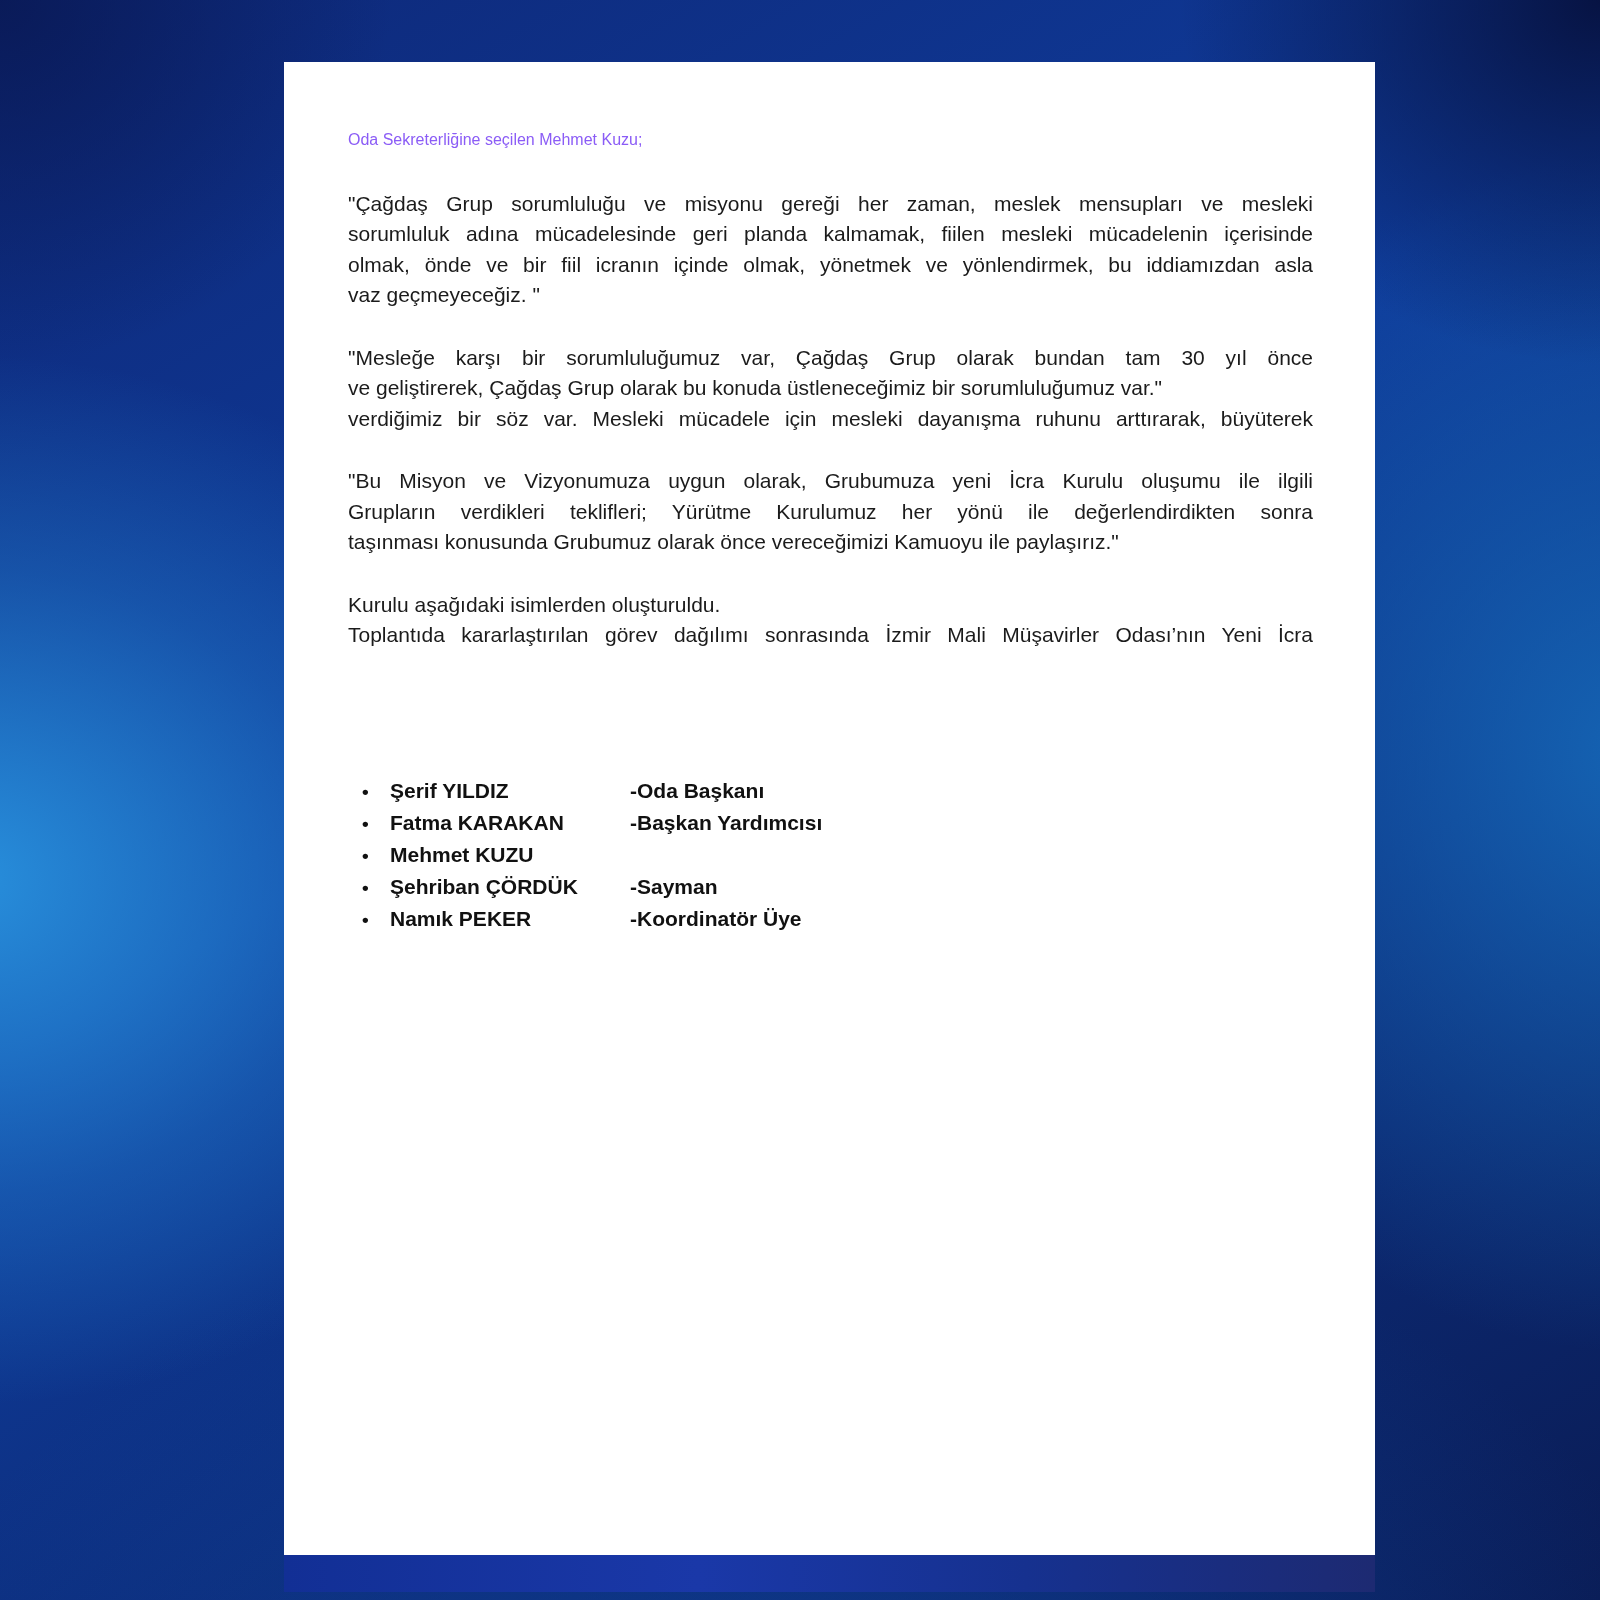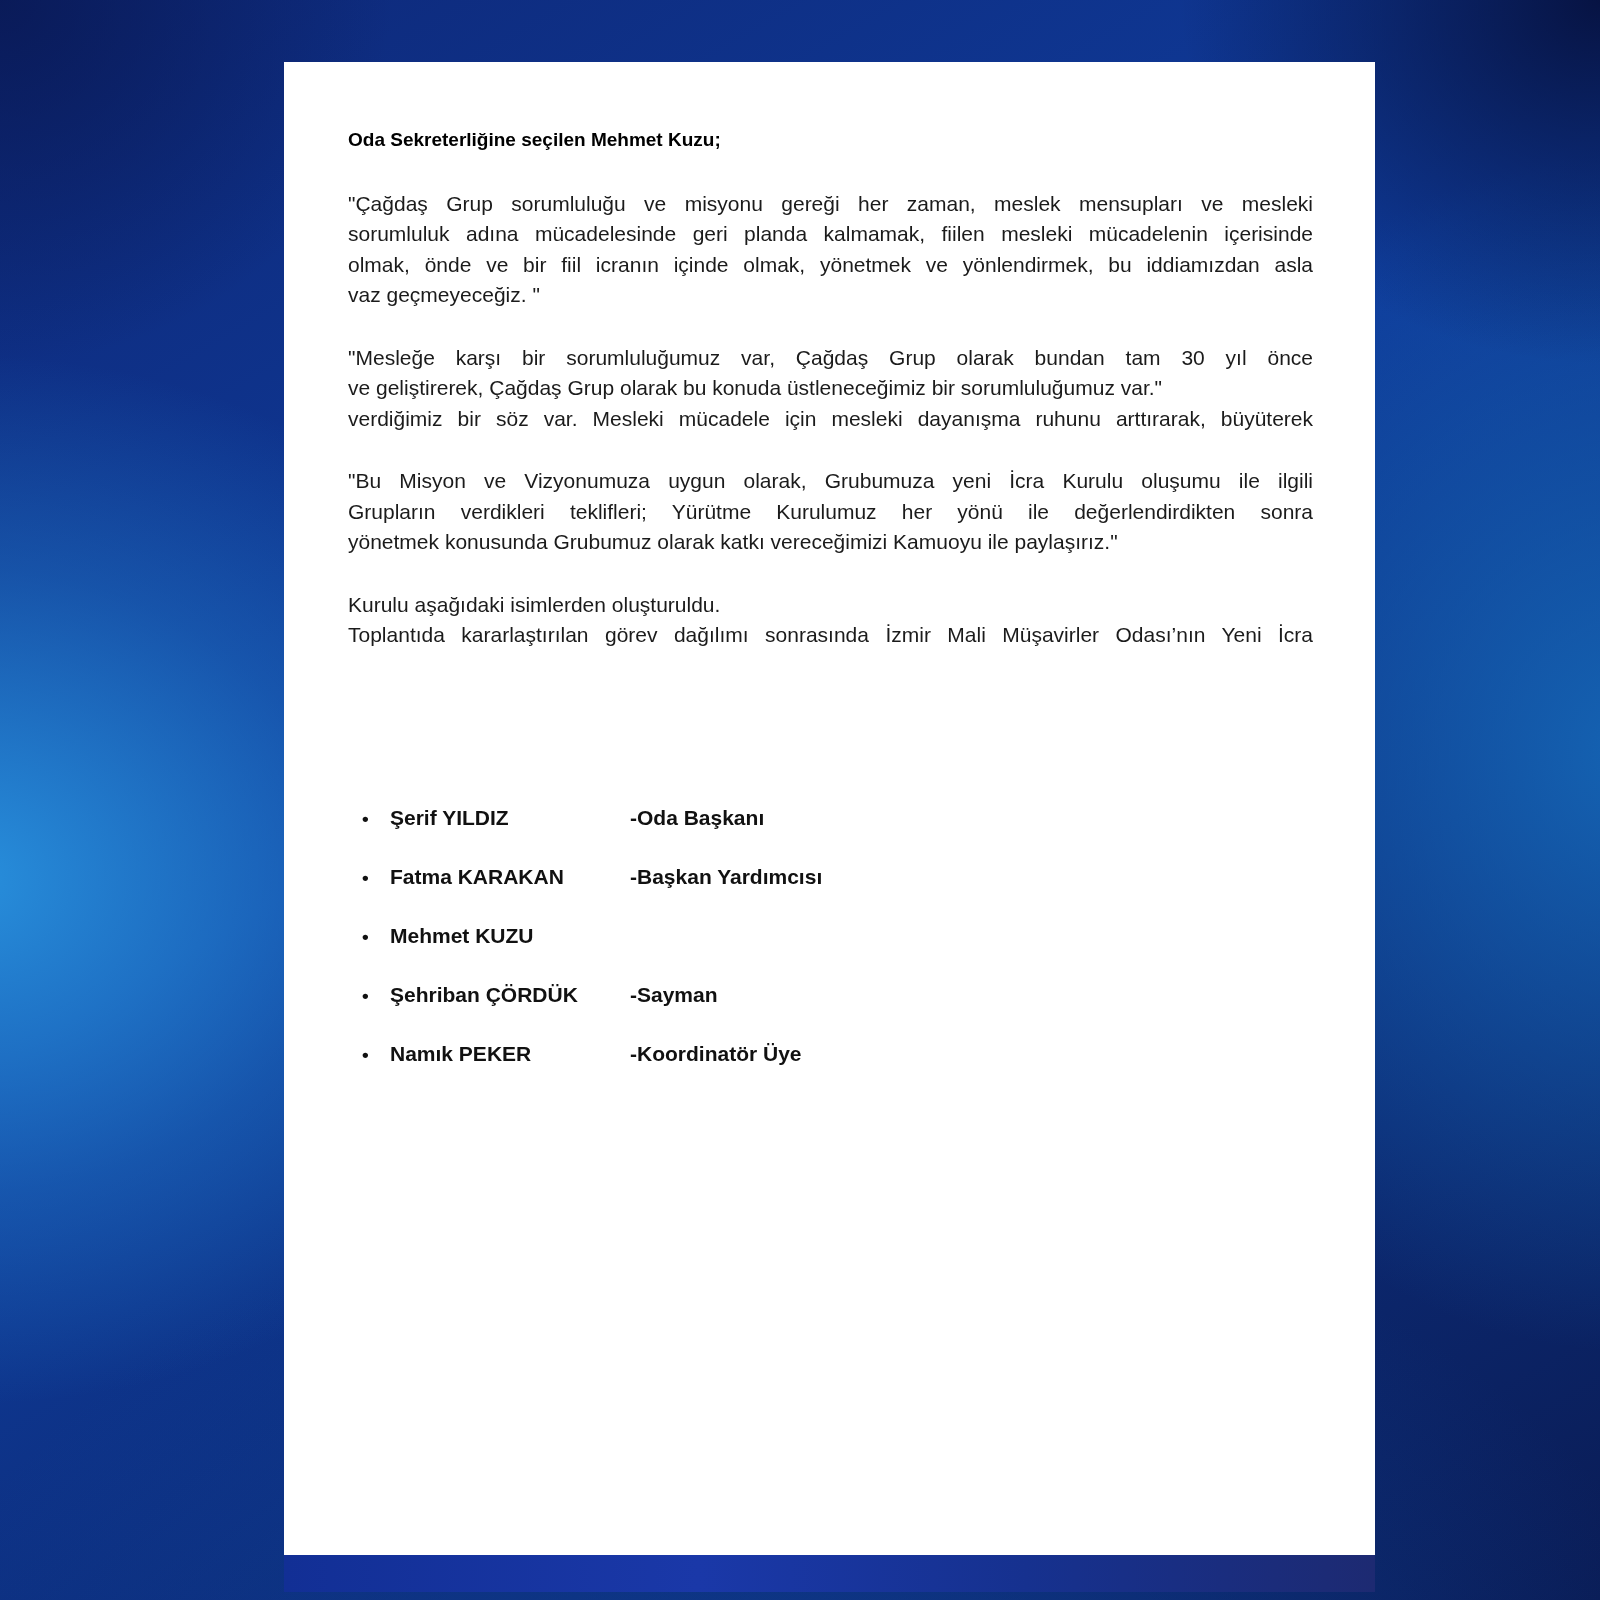--- a/index.html
+++ b/index.html
@@ -26,24 +26,24 @@
     left: 284px;
     top: 62px;
     width: 1091px;
     height: 1493px;
     background: #ffffff;
     box-sizing: border-box;
     padding: 63px 62px 0 64px;
     color: #1b1b1b;
   }
   .doc-title {
-    font-size: 19px;
+    font-size: 16px;
     line-height: 30.5px;
-    font-weight: bold;
-    color: #000000;
+    font-weight: normal;
+    color: #8b5cf6;
     margin: 0 0 33px 0;
   }
   .para {
     font-size: 21px;
     line-height: 30.5px;
     margin: 0;
     color: #1b1b1b;
   }
   .para + .para { margin-top: 32px; }
   .line {
@@ -67,21 +67,20 @@
     color: #111111;
   }
   .bullet {
     width: 28px;
     flex: 0 0 28px;
     font-size: 19px;
   }
   .board-name {
     width: 240px;
     flex: 0 0 240px;
-    margin-top: 27px;
   }
   .board-role {
     flex: 1 1 auto;
   }
   .page-footer-band {
     position: absolute;
     left: 284px;
     top: 1555px;
     width: 1091px;
     height: 37px;
@@ -104,21 +103,21 @@
 
   <p class="para">
     <span class="line" style="display:block">"Mesleğe karşı bir sorumluluğumuz var, Çağdaş Grup olarak bundan tam 30 yıl önce</span>
     <span class="line last" style="display:block">ve geliştirerek, Çağdaş Grup olarak bu konuda üstleneceğimiz bir sorumluluğumuz var."</span>
     <span class="line" style="display:block">verdiğimiz bir söz var. Mesleki mücadele için mesleki dayanışma ruhunu arttırarak, büyüterek</span>
   </p>
 
   <p class="para">
     <span class="line" style="display:block">"Bu Misyon ve Vizyonumuza uygun olarak, Grubumuza yeni İcra Kurulu oluşumu ile ilgili</span>
     <span class="line" style="display:block">Grupların verdikleri teklifleri; Yürütme Kurulumuz her yönü ile değerlendirdikten sonra</span>
-    <span class="line last" style="display:block">yönetmek konusunda Grubumuz olarak katkı vereceğimizi Kamuoyu ile paylaşırız."</span>
+    <span class="line last" style="display:block">taşınması konusunda Grubumuz olarak önce vereceğimizi Kamuoyu ile paylaşırız."</span>
   </p>
 
   <p class="para">
     <span class="line last" style="display:block">Kurulu aşağıdaki isimlerden oluşturuldu.</span>
     <span class="line" style="display:block">Toplantıda kararlaştırılan görev dağılımı sonrasında İzmir Mali Müşavirler Odası’nın Yeni İcra</span>
   </p>
 
   <ul class="board-list">
     <li class="board-item">
       <span class="bullet">•</span>

